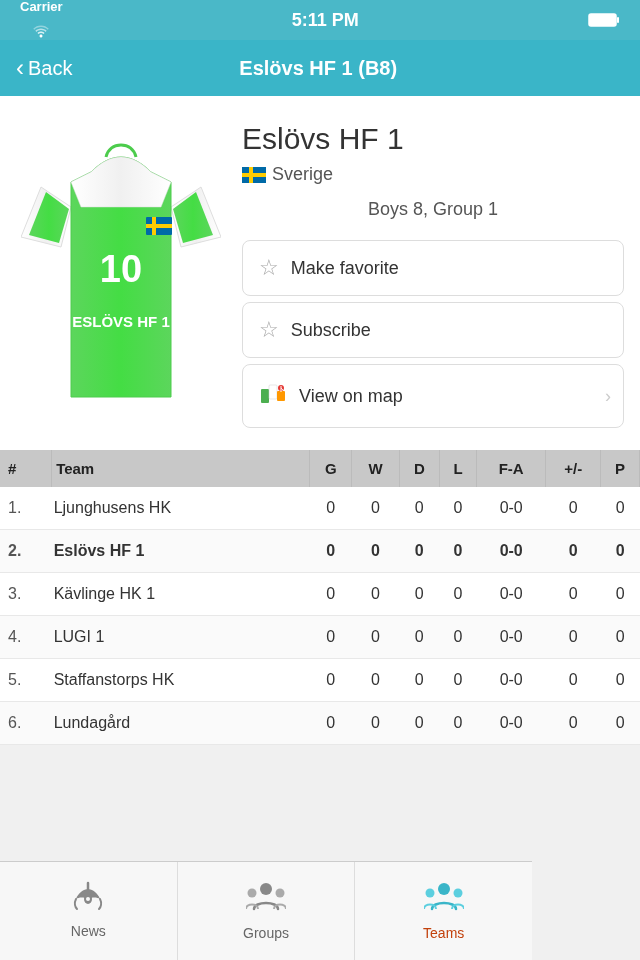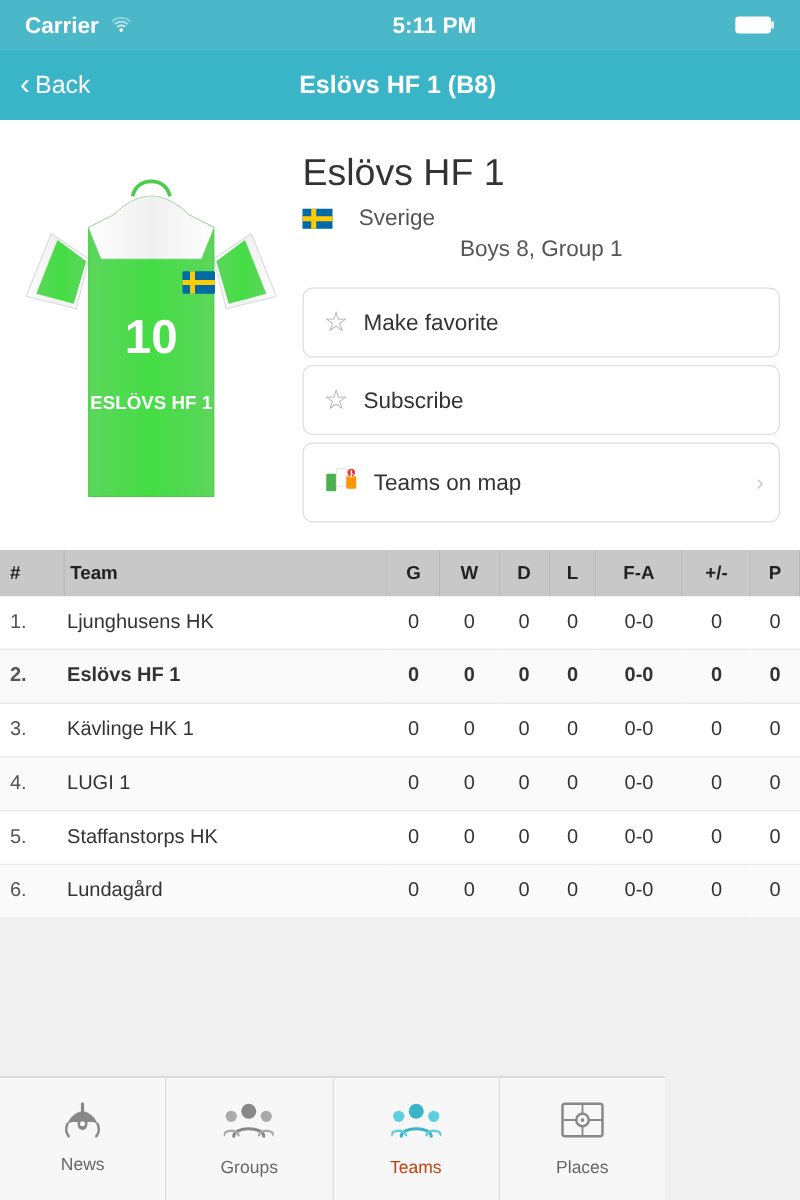--- a/index.html
+++ b/index.html
@@ -12,21 +12,21 @@
       height: 40px;
       display: flex;
       align-items: center;
       justify-content: space-between;
       padding: 0 20px;
       color: white;
       font-size: 16px;
       font-weight: 600;
     }
     .status-bar .time { font-weight: 700; font-size: 18px; }
-    .status-icons { display: flex; align-items: center; gap: 8px; font-size: 18px; }
+    .status-icons { display: flex; align-items: center; gap: 8px; font-size: 13px; flex-direction: column; }
 
     
     .nav-bar {
       background: #3ab5c8;
       height: 56px;
       display: flex;
       align-items: center;
       padding: 0 16px;
       color: white;
     }
@@ -82,24 +82,24 @@
     }
     .team-name {
       font-size: 30px;
       font-weight: 400;
       color: #333;
       margin-bottom: 8px;
     }
     .team-country {
       font-size: 18px;
       color: #555;
-      margin-bottom: 4px;
-      display: flex;
-      align-items: center;
-      gap: 21px;
+      margin-bottom: 14px;
+      display: flex;
+      align-items: center;
+      gap: 6px;
     }
     .team-group {
       font-size: 18px;
       color: #555;
       margin-bottom: 20px;
       text-align: center;
     }
 
     .action-buttons {
       display: flex;
@@ -338,21 +338,21 @@
           <span class="btn-icon">
             <svg width="28" height="28" viewBox="0 0 28 28" xmlns="http://www.w3.org/2000/svg">
               <rect x="2" y="10" width="8" height="14" fill="#4CAF50" rx="1"></rect>
               <rect x="10" y="6" width="8" height="14" fill="#fff" stroke="#ccc" stroke-width="0.5" rx="1"></rect>
               <rect x="18" y="12" width="8" height="10" fill="#FF9800" rx="1"></rect>
               <circle cx="22" cy="9" r="3" fill="#E53935"></circle>
               <path d="M22 7 L22 13" stroke="white" stroke-width="1"></path>
               <path d="M22 9 L24 11" stroke="white" stroke-width="0.8"></path>
             </svg>
           </span>
-          <span>Teams on map</span>
+          <span>View on map</span>
           <span class="chevron-right">›</span>
         </button>
       </div>
     </div>
   </div>
 
   <div>
     <table class="standings-table">
       <thead>
         <tr>
@@ -472,27 +472,13 @@
         <circle cx="20" cy="10" r="6" fill="#3ab5c8"></circle>
         <path d="M8 30 C8 22 32 22 32 30" stroke="#3ab5c8" stroke-width="2.5" fill="none" stroke-linecap="round"></path>
         <circle cx="6" cy="14" r="4.5" fill="#5ccfdf"></circle>
         <path d="M0 30 C0 24 12 24 12 30" stroke="#5ccfdf" stroke-width="2" fill="none"></path>
         <circle cx="34" cy="14" r="4.5" fill="#5ccfdf"></circle>
         <path d="M28 30 C28 24 40 24 40 30" stroke="#5ccfdf" stroke-width="2" fill="none"></path>
       </svg>
     </div>
     <span class="tab-label">Teams</span>
   </div>
-  <div class="tab-item">
-    <div class="tab-icon">
-      <svg width="40" height="34" viewBox="0 0 40 34" fill="none" xmlns="http://www.w3.org/2000/svg">
-        <rect x="4" y="4" width="32" height="26" rx="2" stroke="#888" stroke-width="2" fill="none"></rect>
-        <circle cx="20" cy="17" r="5" stroke="#888" stroke-width="2" fill="none"></circle>
-        <circle cx="20" cy="17" r="1.5" fill="#888"></circle>
-        <line x1="20" y1="4" x2="20" y2="12" stroke="#888" stroke-width="1.5"></line>
-        <line x1="20" y1="22" x2="20" y2="30" stroke="#888" stroke-width="1.5"></line>
-        <line x1="4" y1="17" x2="15" y2="17" stroke="#888" stroke-width="1.5"></line>
-        <line x1="25" y1="17" x2="36" y2="17" stroke="#888" stroke-width="1.5"></line>
-      </svg>
-    </div>
-    <span class="tab-label">Places</span>
-  </div>
 </div>
 
 </body></html>

